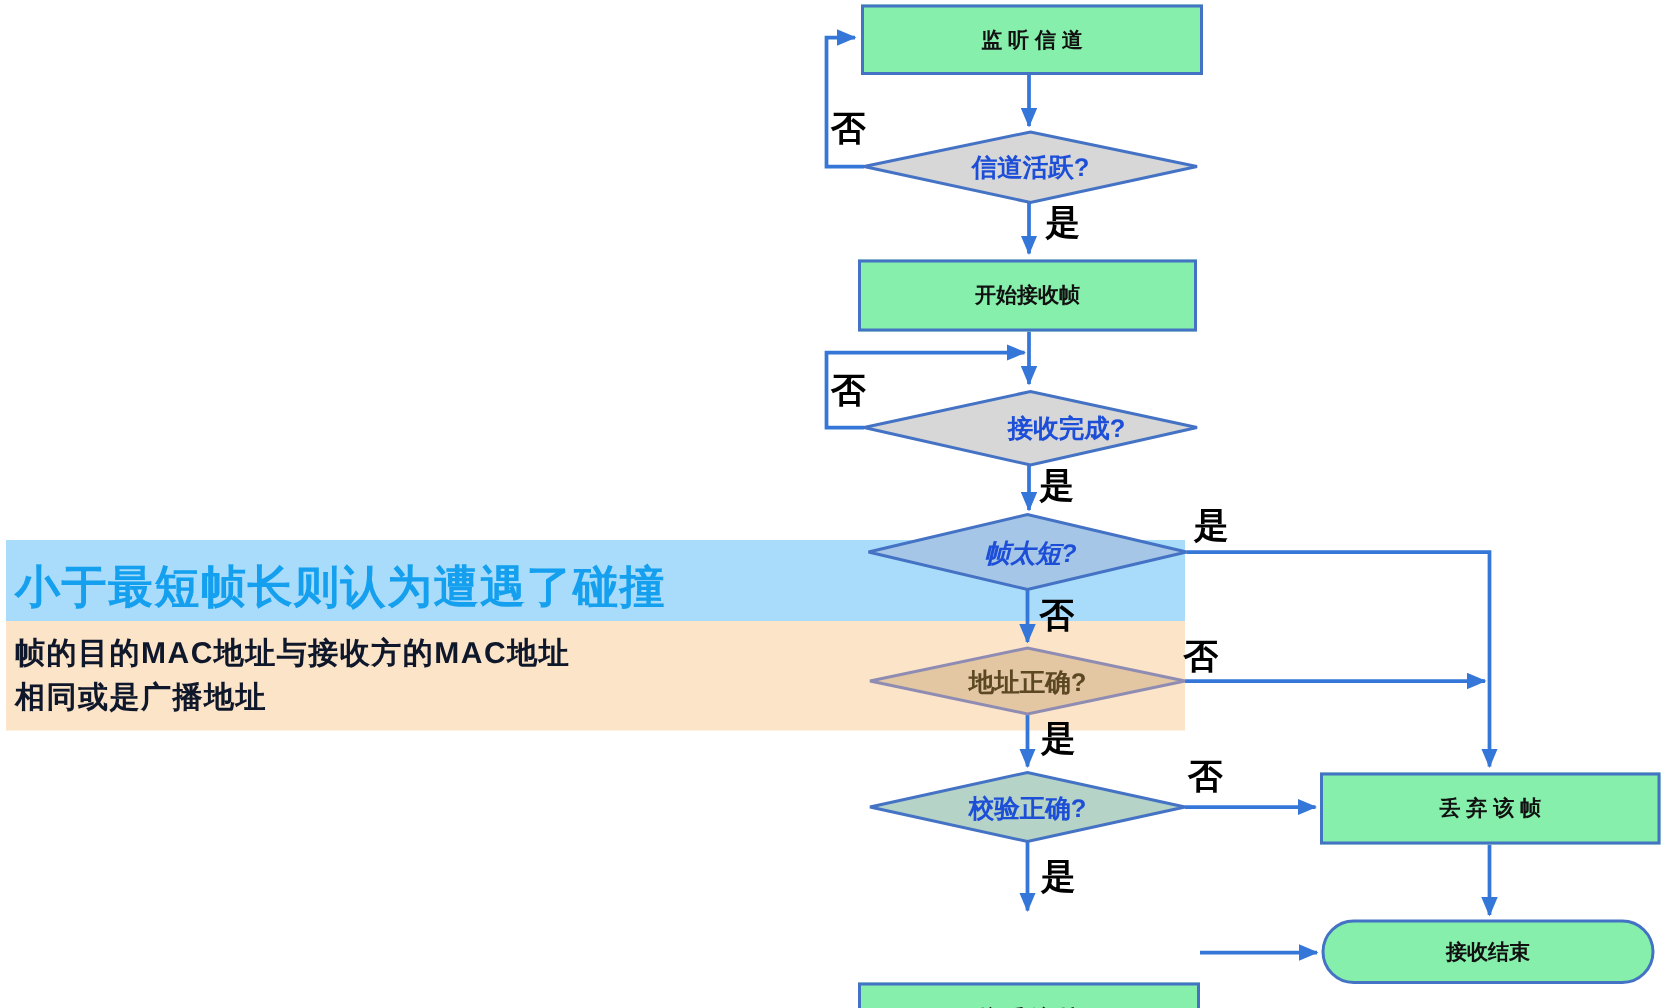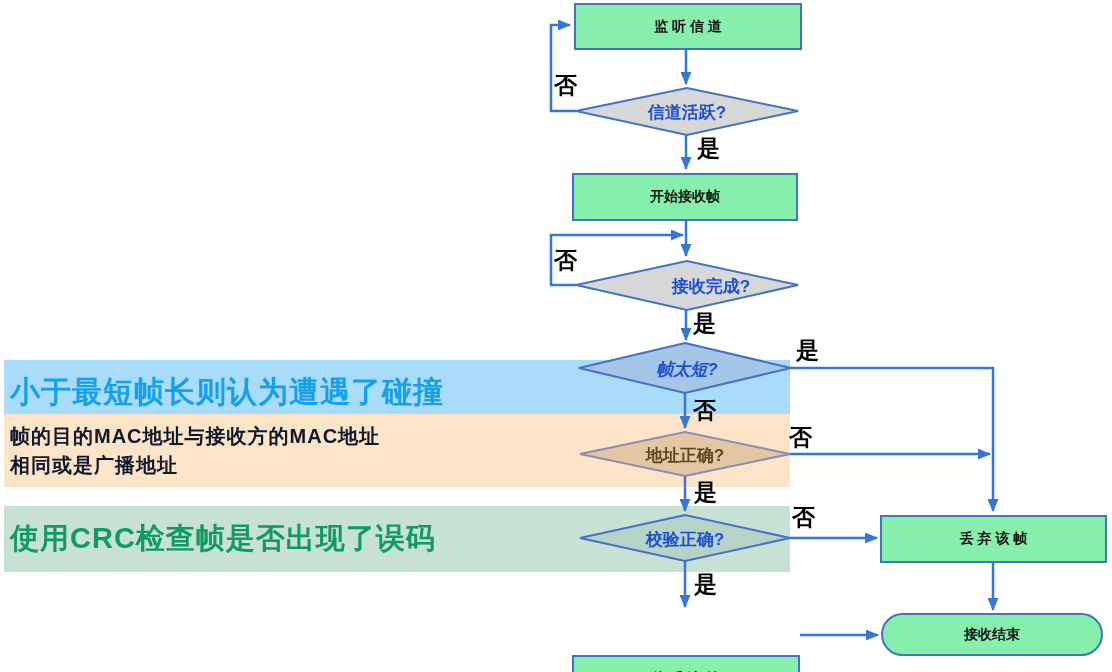--- a/index.html
+++ b/index.html
@@ -38,23 +38,20 @@
 <body>
 
 <div id="stage">
 
   <div class="band" id="band-too-short">
     <div class="band-text">小于最短帧长则认为遭遇了碰撞</div>
   </div>
   <div class="band" id="band-address">
     <div class="band-text">帧的目的MAC地址与接收方的MAC地址</div>
     <div class="band-text">相同或是广播地址</div>
-  </div>
-  <div class="band" id="band-crc">
-    <div class="band-text">使用CRC检查帧是否出现了误码</div>
   </div>
 
   <svg class="wires" width="1112" height="672" viewBox="0 0 1112 672">
     <defs>
       <marker id="arr" markerUnits="userSpaceOnUse" markerWidth="13" markerHeight="11" refX="12" refY="5.5" orient="auto">
         <path d="M0,0 L13,5.5 L0,11 Z" fill="#3577d8"></path>
       </marker>
     </defs>
     <g stroke="#3577d8" stroke-width="2.5" fill="none">
       <line x1="686" y1="50" x2="686" y2="84" marker-end="url(#arr)"></line>

